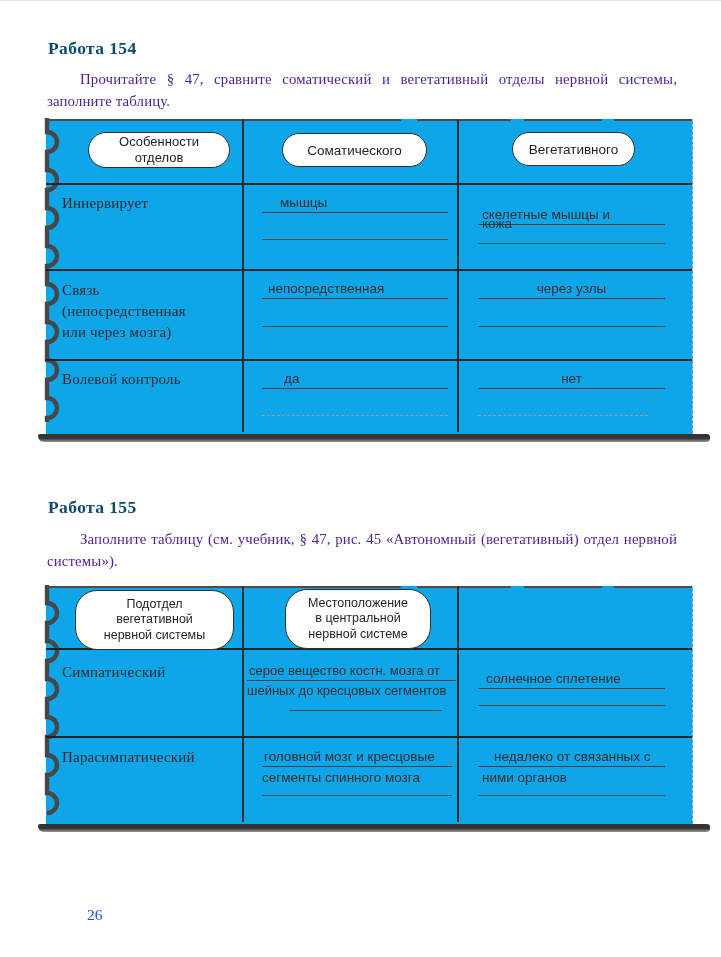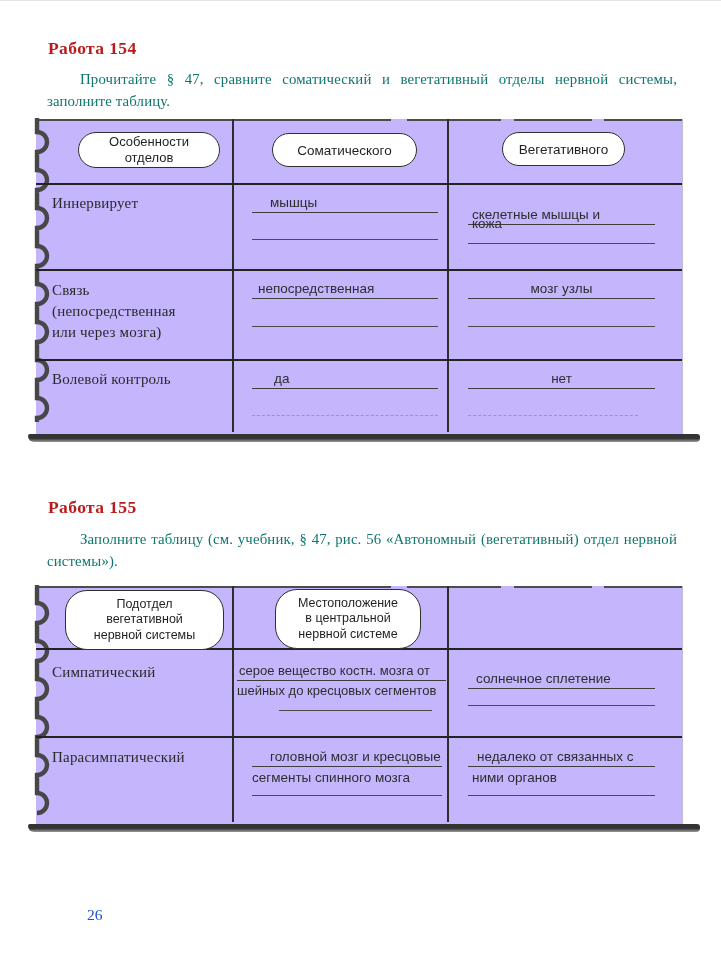--- a/index.html
+++ b/index.html
@@ -1,23 +1,23 @@
 <!DOCTYPE html>
 <html><head>
 <meta charset="utf-8">
 <style>
   html,body{margin:0;padding:0;}
   body{width:721px;height:957px;position:relative;background:#ffffff;
        font-family:"Liberation Serif",serif;color:#222;overflow:hidden;}
   .page{position:absolute;inset:0;background:#fff;border-top:1px solid #e3e3e3;}
   .title{position:absolute;left:48px;font-size:17.5px;font-weight:700;
-         letter-spacing:.4px;color:#b91c1c;}
+         letter-spacing:.4px;color:#0c4a6e;}
   .para{position:absolute;left:47px;width:630px;font-size:14.8px;line-height:22px;
-        text-align:justify;text-indent:33px;color:#0f766e;letter-spacing:.15px;}
-  .card{position:absolute;left:36px;width:646px;background:#c4b5fd;
+        text-align:justify;text-indent:33px;color:#4c1d95;letter-spacing:.15px;}
+  .card{position:absolute;left:46px;width:646px;background:#0ea5e9;
         border-right:1px dashed #bdbdbd;}
   .topline{position:absolute;top:0;left:0;right:0;height:2px;
         background:linear-gradient(90deg,#4c4c4c 0 55%,transparent 55% 57.5%,
         #4c4c4c 57.5% 72%,transparent 72% 74%,#4c4c4c 74% 86%,
         transparent 86% 88%,#4c4c4c 88% 100%);}
   .vdiv{position:absolute;top:0;bottom:4px;width:2px;background:#2d2d2d;}
   .hline{position:absolute;left:0;right:0;height:2px;background:#232323;}
   .pill{position:absolute;border:1.5px solid #2f2f2f;border-radius:22px;background:#fff;
         display:flex;flex-direction:column;align-items:center;justify-content:center;
         font-family:"Liberation Sans",sans-serif;color:#1f1f1f;text-align:center;}
@@ -86,39 +86,39 @@
     <div class="rowlab" style="left:16px;top:161px">
       <span>Связь</span>
       <span>(непосредственная</span>
       <span>или через мозга)</span>
     </div>
     <div class="wl" style="left:216px;width:186px;top:152px;height:28px">
       <span style="margin-left:6px">непосредственная</span>
     </div>
     <div class="bl" style="left:216px;width:186px;top:207px"></div>
     <div class="wl center" style="left:432px;width:187px;top:152px;height:28px">
-      <span>мозг узлы</span>
+      <span>через узлы</span>
     </div>
     <div class="bl" style="left:432px;width:187px;top:207px"></div>
 
     <div class="rowlab" style="left:16px;top:250px">
       <span>Волевой контроль</span>
     </div>
     <div class="wl" style="left:216px;width:186px;top:242px;height:28px">
       <span style="margin-left:22px">да</span>
     </div>
     <div class="bl faint" style="left:216px;width:186px;top:296px"></div>
     <div class="wl center" style="left:432px;width:187px;top:242px;height:28px">
       <span>нет</span>
     </div>
     <div class="bl faint" style="left:432px;width:170px;top:296px"></div>
   </div>
 
   <div class="title" style="top:496px">Работа 155</div>
-  <div class="para" style="top:527px">Заполните таблицу (см. учебник, § 47, рис. 56 «Автономный (вегетативный) отдел нервной системы»).</div>
+  <div class="para" style="top:527px">Заполните таблицу (см. учебник, § 47, рис. 45 «Автономный (вегетативный) отдел нервной системы»).</div>
 
   <div class="card" style="top:585px;height:240px">
     <div class="topline"></div>
     <svg class="scallop" style="left:-11px;top:-3px" width="26" height="250" viewBox="0 0 26 250">
       <path d="M12 2 V20 a10 10 0 0 1 0 20 v18 a10 10 0 0 1 0 20 v18 a10 10 0 0 1 0 20 v18 a10 10 0 0 1 0 20 v18 a10 10 0 0 1 0 20 v18 a10 10 0 0 1 0 20" stroke="#474747" stroke-width="4.4" fill="none"></path>
     </svg>
     <div class="vdiv" style="left:196px"></div>
     <div class="vdiv" style="left:411px"></div>
     <div class="hline" style="top:62px"></div>
     <div class="hline" style="top:150px"></div>
@@ -145,25 +145,25 @@
     <div class="bl" style="left:243px;width:153px;top:124px"></div>
     <div class="wl" style="left:432px;width:187px;top:64px;height:39px">
       <span style="margin-left:8px">солнечное сплетение</span>
     </div>
     <div class="bl" style="left:432px;width:187px;top:119px"></div>
 
     <div class="rowlab" style="left:16px;top:161px">
       <span>Парасимпатический</span>
     </div>
     <div class="wl" style="left:216px;width:190px;top:155px;height:26px">
-      <span style="margin-left:18px">головной мозг и кресцовые</span>
+      <span style="margin-left:2px">головной мозг и кресцовые</span>
     </div>
     <div class="tl" style="left:216px;top:184px">сегменты спинного мозга</div>
     <div class="bl" style="left:216px;width:190px;top:209px"></div>
     <div class="wl" style="left:432px;width:187px;top:155px;height:26px">
-      <span style="margin-left:9px">недалеко от связанных с</span>
+      <span style="margin-left:16px">недалеко от связанных с</span>
     </div>
     <div class="tl" style="left:436px;top:184px">ними органов</div>
     <div class="bl" style="left:432px;width:187px;top:209px"></div>
   </div>
 
   <div class="pagenum">26</div>
 </div>
 
 </body></html>

